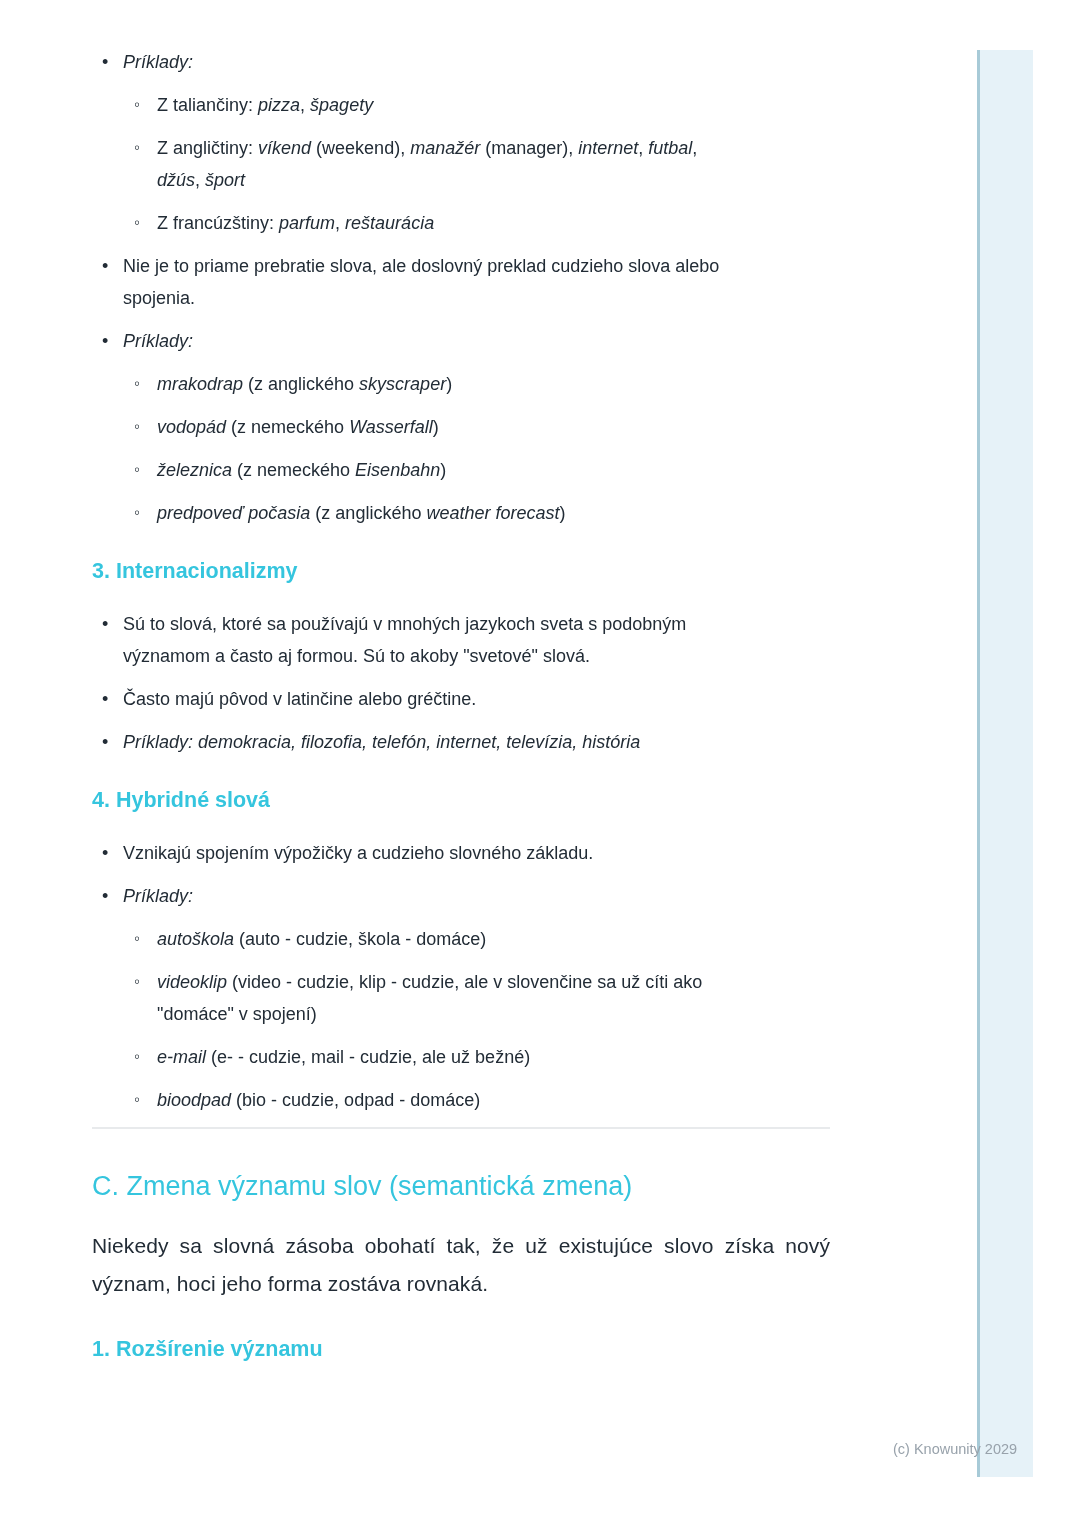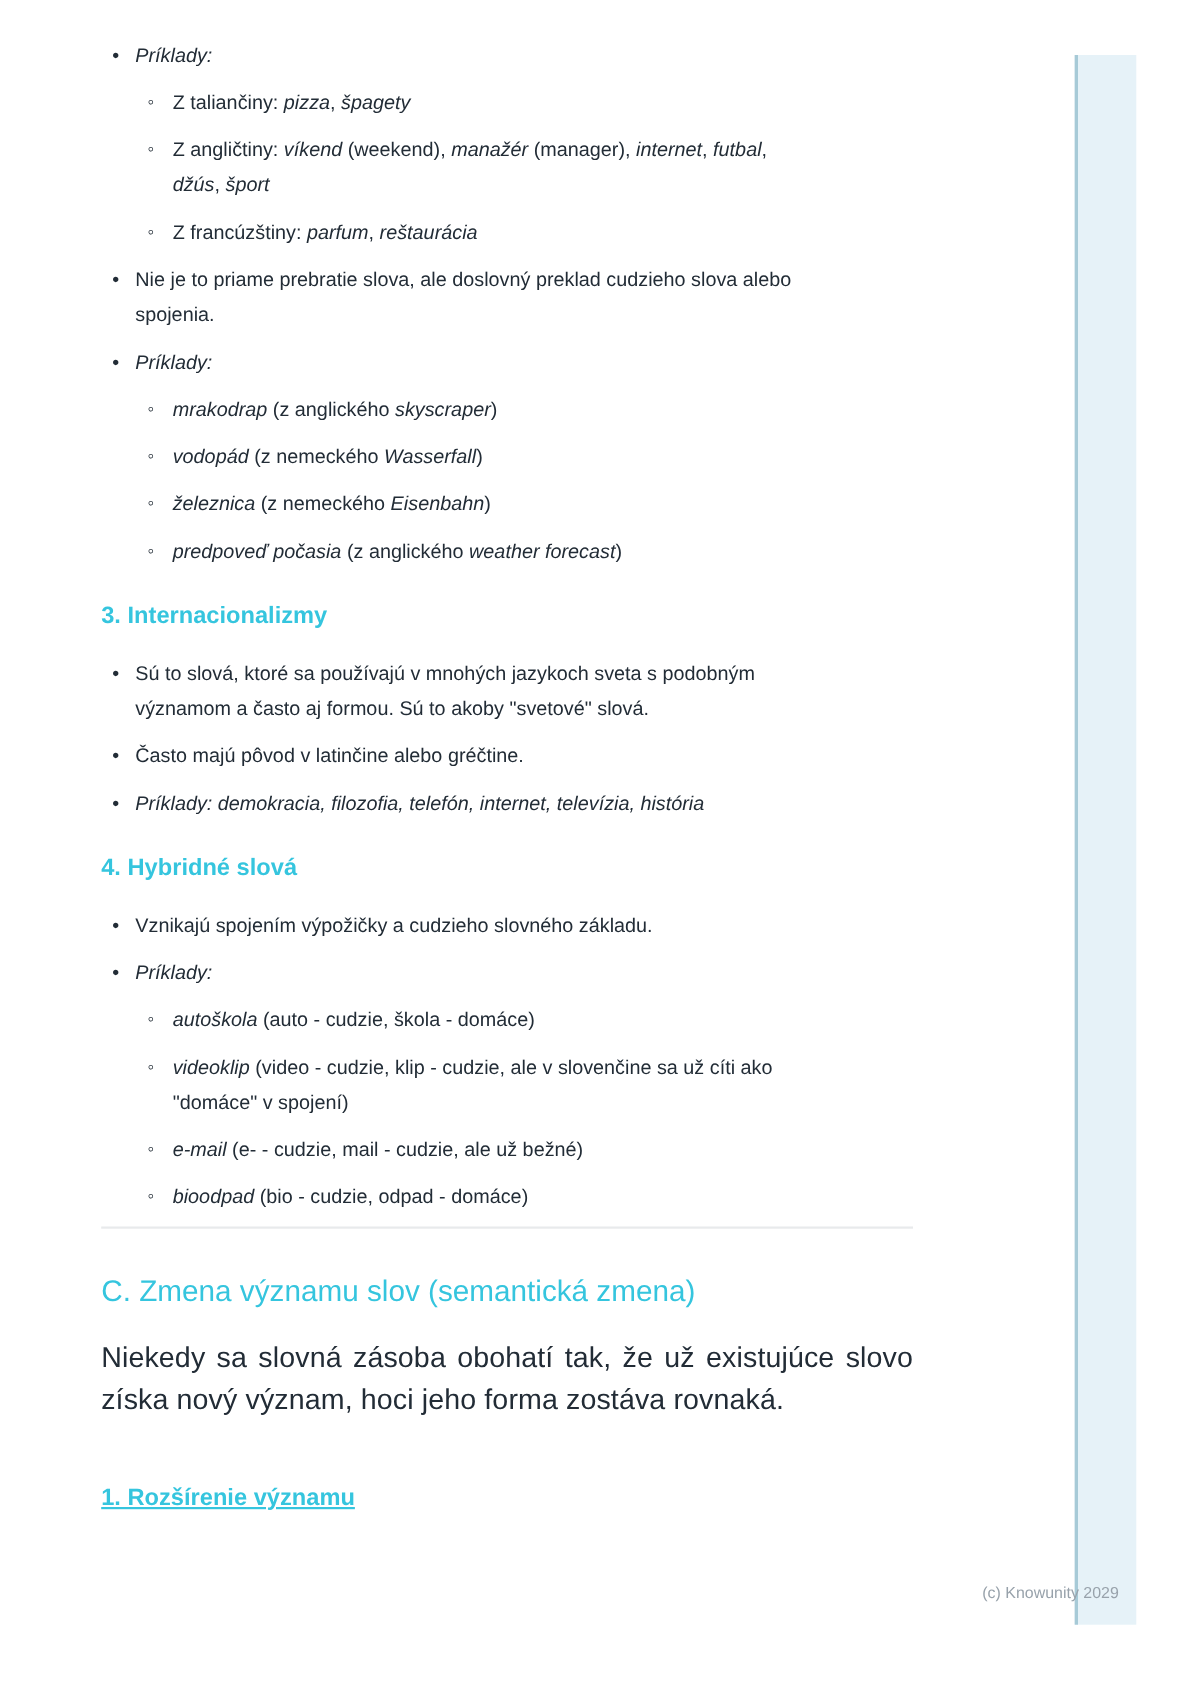--- a/index.html
+++ b/index.html
@@ -17,45 +17,45 @@
     font-family:"Liberation Sans","DejaVu Sans",sans-serif;color:var(--text);
   }
   .page{position:relative;width:1080px;height:1528px;background:#fff;}
 
   .edge-strip{
     position:absolute;left:977px;top:50px;width:56px;height:1427px;
     background:var(--strip-fill);border-left:3px solid var(--strip-border);z-index:1;
   }
 
   .content{
-    position:absolute;left:92px;top:0;width:738px;padding-top:34px;z-index:2;
+    position:absolute;left:92px;top:12px;width:738px;padding-top:34px;z-index:2;
   }
 
   ul.doc-list{list-style:none;margin:0;padding:0;}
   li.li{
     position:relative;margin:0 0 11px 0;font-size:18px;line-height:32px;color:var(--text);
   }
   li.lvl1{padding-left:31px;}
   li.lvl1::before{content:"\2022";position:absolute;left:10px;top:0;font-size:18px;}
   li.lvl2{padding-left:65px;}
   li.lvl2::before{content:"\25E6";position:absolute;left:42px;top:0;font-size:17px;}
   .it{font-style:italic;}
 
   h3.sec-heading{
     margin:27px 0 22px 0;font-size:21.5px;line-height:30px;font-weight:700;color:var(--accent);
   }
   hr.divider{border:none;border-top:2px solid var(--divider);margin:0;}
   h2.big-heading{
     margin:38px 0 0 0;font-size:27px;line-height:38px;font-weight:400;color:var(--accent);
   }
   p.lead{
-    margin:22px 0 0 0;font-size:26px;line-height:38px;text-align:justify;
+    margin:22px 0 0 0;font-size:21px;line-height:38px;text-align:justify;
     letter-spacing:0.1px;color:var(--text);
   }
-  h3.last-heading{margin-top:55px;margin-bottom:0;text-decoration:underline;}
+  h3.last-heading{margin-top:31px;margin-bottom:0;}
 
   .copyright{
     position:absolute;left:893px;top:1440px;font-size:14.5px;line-height:18px;
     color:var(--muted);z-index:3;white-space:nowrap;
   }
 </style>
 </head>
 <body>
 
 <div class="page">

